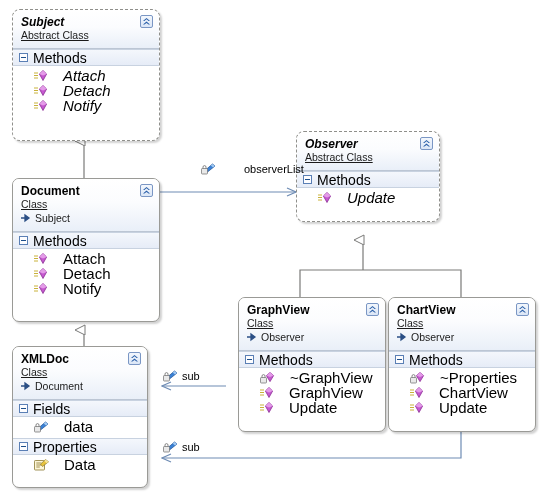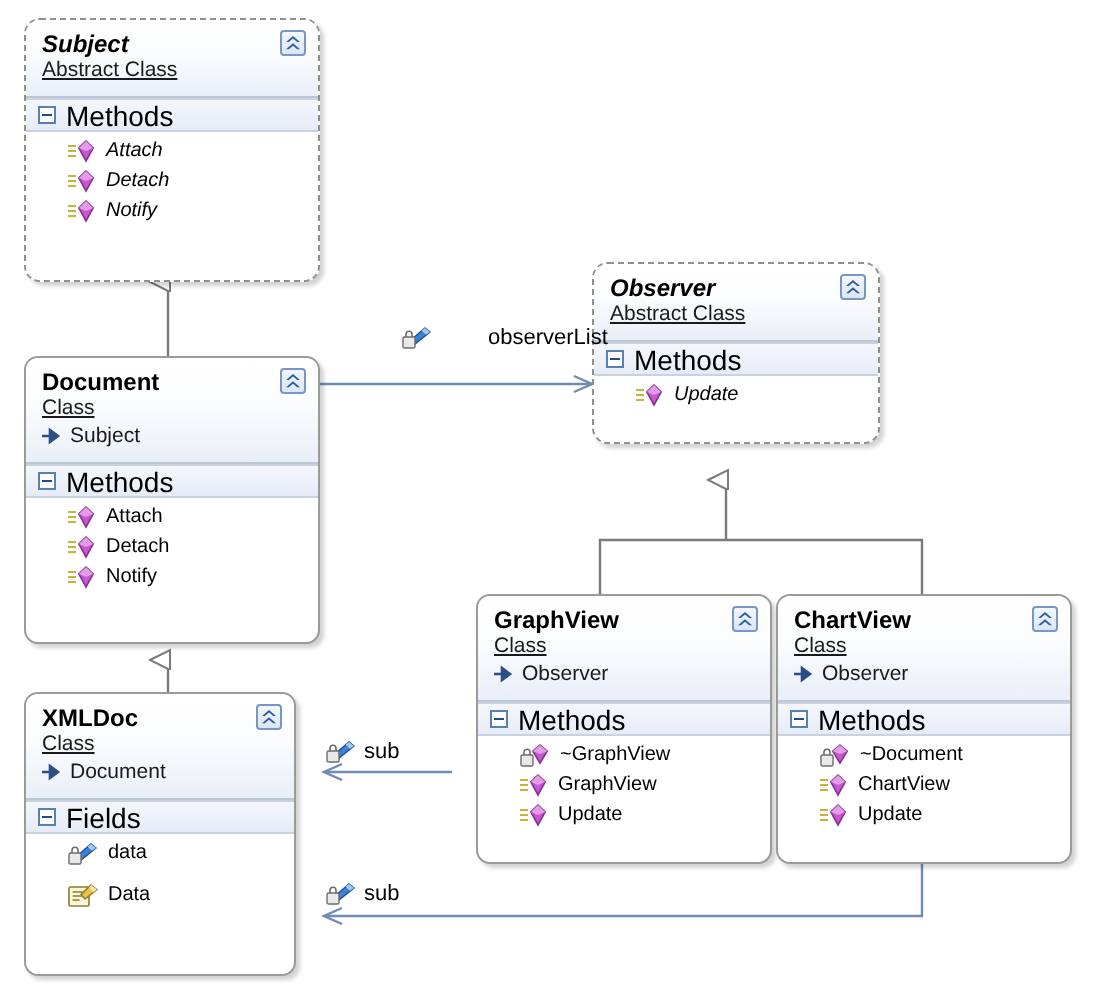--- a/index.html
+++ b/index.html
@@ -122,24 +122,24 @@
     left: 1px; right: 1px;
     top: 3px;
     height: 1px;
     background: #1c4e8a;
   }
 
   .members { padding: 2px 0 4px 0; }
   .member {
     display: flex;
     align-items: center;
-    gap: 5px;
+    gap: 15px;
     padding: 0px 6px 0px 21px;
     height: 15px;
-    font-size: 10px;
+    font-size: 15px;
     line-height: 15px;
     white-space: nowrap;
   }
   .member.italic { font-style: italic; }
 
   
   .ico { flex: 0 0 auto; display: block; }
 
   .label-note {
     position: absolute;
@@ -314,20 +314,24 @@
         <svg class="ico" width="15" height="12" viewBox="0 0 15 12">
           <path d="M11.5,1 L14,3 L6.5,9 L4.5,7 Z" fill="#3b82d6" stroke="#1e4f90" stroke-width="0.7"></path>
           <path d="M11.5,1 L14,3 L12,4.4 L9.8,2.4 Z" fill="#9fc8f2"></path>
           <rect x="0.5" y="5.5" width="6" height="5.5" rx="0.8" fill="#e9e9e9" stroke="#6c6c6c" stroke-width="0.7"></rect>
           <path d="M2,5.5 v-1.4 a1.5,1.5 0 0 1 3,0 v1.4" fill="none" stroke="#6c6c6c" stroke-width="0.8"></path>
         </svg>
         <span>data</span>
       </div>
     </div>
 
+    <div class="comp-head">
+      <span class="expander"></span>
+      <span>Properties</span>
+    </div>
     <div class="members">
       <div class="member">
         <svg class="ico" width="15" height="12" viewBox="0 0 15 12">
           <rect x="0.5" y="1.5" width="10" height="9.5" rx="0.8" fill="#fdf6d8" stroke="#8a7a32" stroke-width="0.8"></rect>
           <path d="M2.3,4 h5 M2.3,6 h5 M2.3,8 h3.5" stroke="#8a7a32" stroke-width="0.8"></path>
           <path d="M11.5,0.5 L14.5,2.8 L8.5,7.5 L6.5,5.2 Z" fill="#e8c33c" stroke="#8a7a32" stroke-width="0.7"></path>
           <path d="M11.5,0.5 L14.5,2.8 L12.6,4.2 L10.5,1.9 Z" fill="#f6e49b"></path>
         </svg>
         <span>Data</span>
       </div>
@@ -433,21 +437,21 @@
       <span>Methods</span>
     </div>
     <div class="members">
       <div class="member">
         <svg class="ico" width="15" height="12" viewBox="0 0 15 12">
           <path d="M10,0.5 L13.6,3.6 L10,9.6 L6.4,3.6 Z" fill="#c558cf" stroke="#8b2f96" stroke-width="0.8"></path>
           <path d="M10,0.5 L13.6,3.6 L10,5 L6.4,3.6 Z" fill="#e49ce8"></path>
           <rect x="0.5" y="5.5" width="6" height="5.5" rx="0.8" fill="#e9e9e9" stroke="#6c6c6c" stroke-width="0.7"></rect>
           <path d="M2,5.5 v-1.4 a1.5,1.5 0 0 1 3,0 v1.4" fill="none" stroke="#6c6c6c" stroke-width="0.8"></path>
         </svg>
-        <span>~Document</span>
+        <span>~Properties</span>
       </div>
       <div class="member">
         <svg class="ico" width="14" height="12" viewBox="0 0 14 12">
           <path d="M0,3 h4 M0,5.5 h4 M0,8 h4" stroke="#c9b23a" stroke-width="1"></path>
           <path d="M9,0.5 L12.6,4 L9,10.5 L5.4,4 Z" fill="#c558cf" stroke="#8b2f96" stroke-width="0.8"></path>
           <path d="M9,0.5 L12.6,4 L9,5.5 L5.4,4 Z" fill="#e49ce8"></path>
         </svg>
         <span>ChartView</span>
       </div>
       <div class="member">

